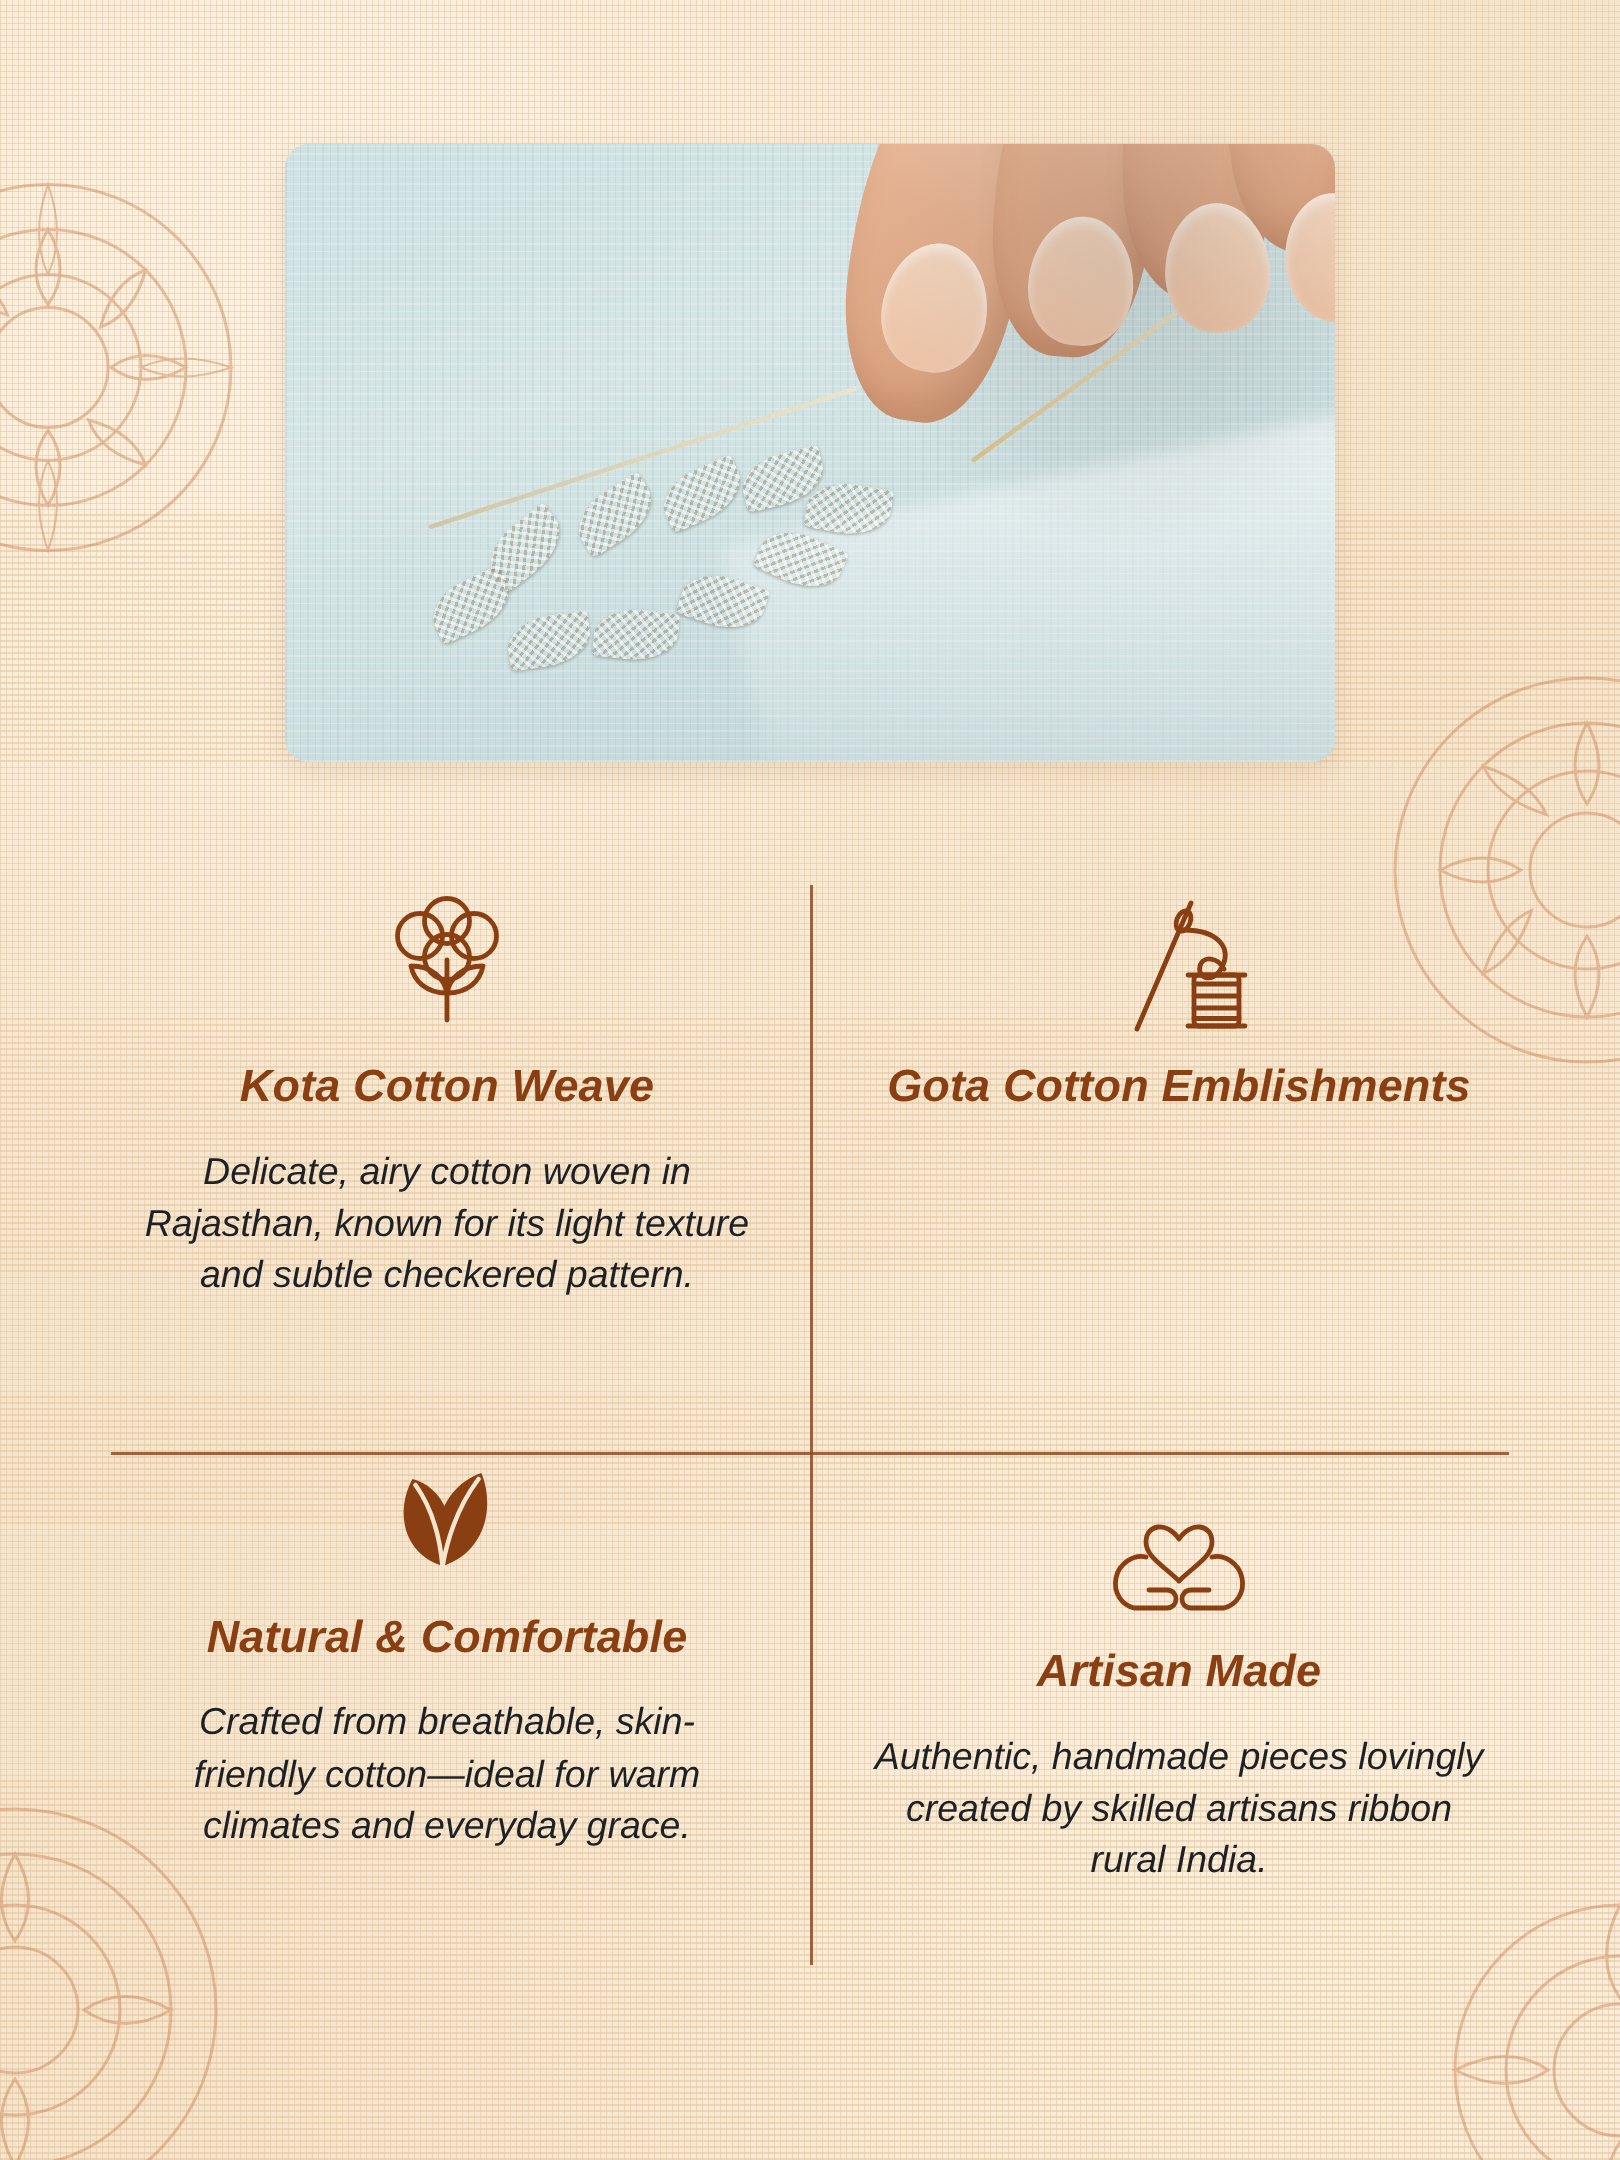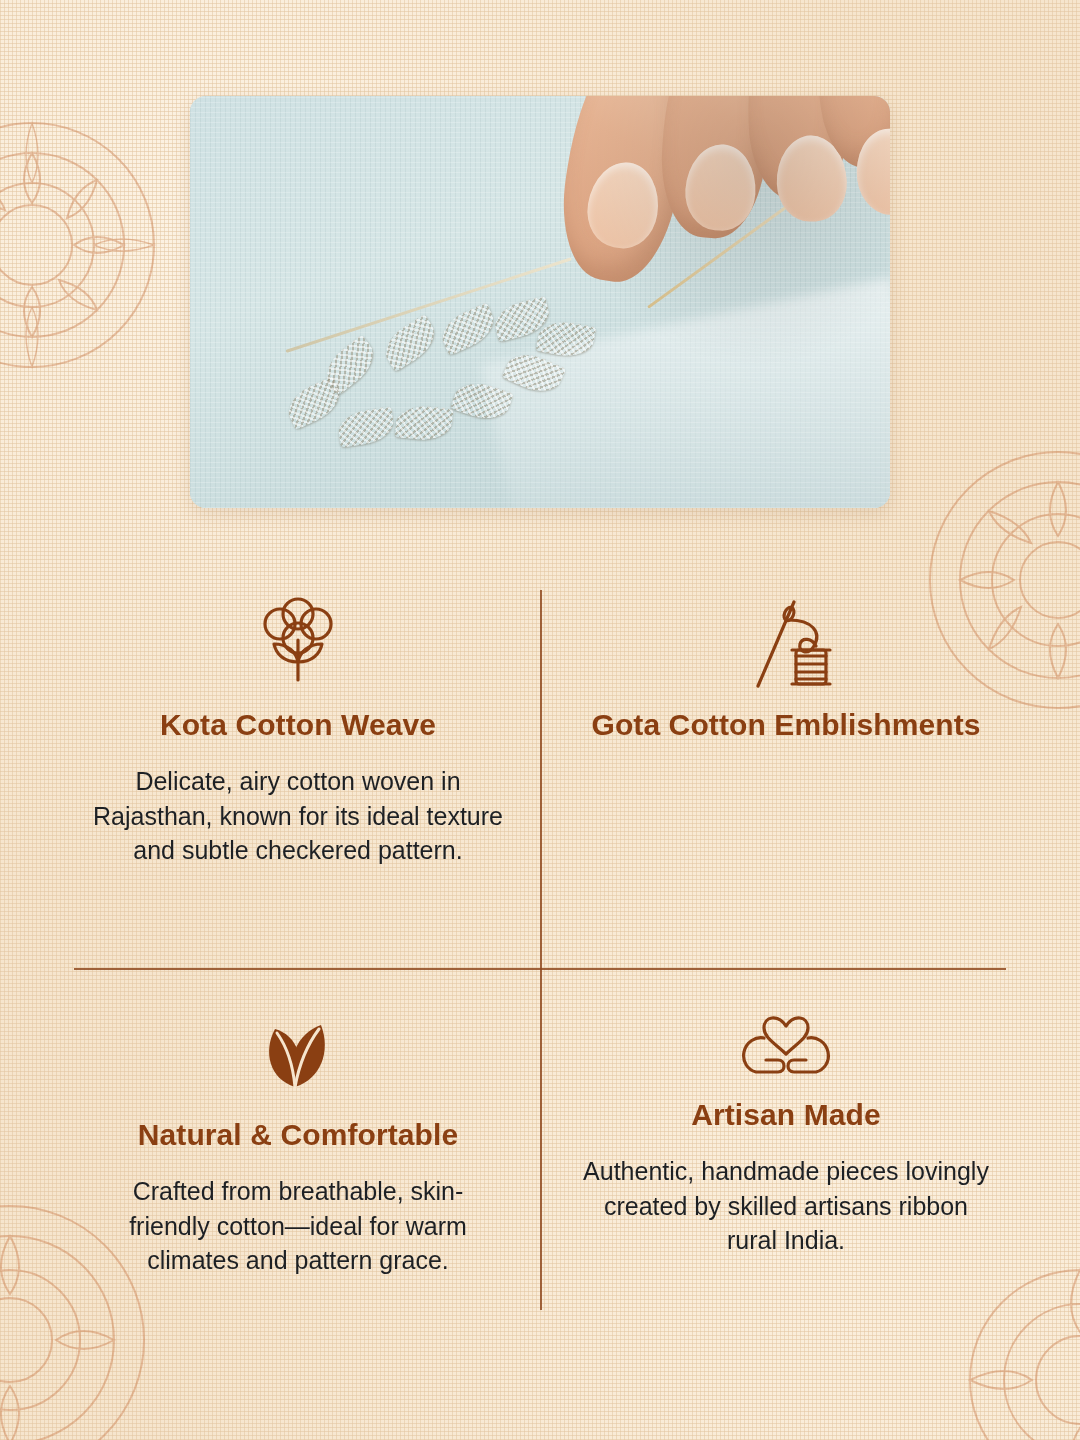--- a/index.html
+++ b/index.html
@@ -19,20 +19,21 @@
   .page {
     position: absolute;
     inset: 0;
     background-color: #f6e5cd;
     background-image:
       repeating-linear-gradient(0deg, rgba(226,197,160,0.55) 0px, rgba(226,197,160,0.55) 1px, rgba(0,0,0,0) 1px, rgba(0,0,0,0) 4px),
       repeating-linear-gradient(90deg, rgba(223,192,152,0.45) 0px, rgba(223,192,152,0.45) 1px, rgba(0,0,0,0) 1px, rgba(0,0,0,0) 4px),
       radial-gradient(circle at 20% 15%, rgba(255,247,235,0.75), rgba(255,247,235,0) 45%),
       radial-gradient(circle at 80% 85%, rgba(255,246,232,0.6), rgba(255,246,232,0) 50%);
     overflow: hidden;
+    font-style: italic;
   }
 
   
   .mandala {
     position: absolute;
     opacity: 0.42;
     pointer-events: none;
   }
   .mandala.left-top   { left: -118px; top: 95px; }
   .mandala.left-bottom{ left: -140px; top: 1190px; }
@@ -166,21 +167,21 @@
   }
   .cell {
     position: absolute;
     width: 460px;
     text-align: center;
     padding: 0 8px;
     box-sizing: border-box;
   }
   .cell.c0 { left: 8px;   top: 10px; }
   .cell.c1 { left: 496px; top: 10px; }
-  .cell.c2 { left: 8px;   top: 420px; }
+  .cell.c2 { left: 8px;   top: 377px; }
   .cell.c3 { left: 496px; top: 400px; }
 
   .cell .icon {
     height: 104px;
     display: flex;
     align-items: center;
     justify-content: center;
     margin-bottom: 14px;
   }
   .cell h3 {
@@ -318,21 +319,21 @@
           <circle cx="30" cy="28" r="15"></circle>
           <circle cx="66" cy="28" r="15"></circle>
           <circle cx="48" cy="18" r="15"></circle>
           <circle cx="48" cy="42" r="15"></circle>
           <path d="M48 44 L48 84"></path>
           <path d="M48 66 C34 66 26 58 24 48 C38 48 46 56 48 66Z"></path>
           <path d="M48 66 C62 66 70 58 72 48 C58 48 50 56 48 66Z"></path>
         </svg>
       </div>
       <h3>Kota Cotton Weave</h3>
-      <p>Delicate, airy cotton woven in Rajasthan, known for its ideal texture and subtle checkered pattern.</p>
+      <p>Delicate, airy cotton woven in Rajasthan, known for its light texture and subtle checkered pattern.</p>
     </div>
 
     <div class="cell c1">
       <div class="icon">
         <svg width="100" height="96" viewBox="0 0 100 96" fill="none" stroke="#8a3f12" stroke-width="3.2" stroke-linecap="round" stroke-linejoin="round">
           <path d="M22 92 L58 8"></path>
           <ellipse cx="53" cy="20" rx="4.5" ry="7" transform="rotate(22 53 20)"></ellipse>
           <path d="M53 26 C76 26 86 38 78 52 C72 62 62 58 64 50 C66 43 76 44 80 52"></path>
           <rect x="60" y="56" width="30" height="34" rx="3"></rect>
           <path d="M60 62 L90 62 M60 70 L90 70 M60 78 L90 78 M60 85 L90 85"></path>
@@ -345,21 +346,21 @@
     <div class="cell c2">
       <div class="icon">
         <svg width="98" height="90" viewBox="0 0 98 90" fill="none" stroke="#8a3f12" stroke-width="3.2" stroke-linecap="round" stroke-linejoin="round">
           <path d="M46 80 C20 72 14 44 26 22 C48 28 58 54 46 80Z" fill="#8a3f12" stroke="none"></path>
           <path d="M46 80 C72 72 82 44 72 18 C48 26 36 54 46 80Z" fill="#8a3f12" stroke="none"></path>
           <path d="M46 80 C44 58 38 40 28 26" stroke="#f6e5cd" stroke-width="3"></path>
           <path d="M46 80 C50 58 58 38 70 22" stroke="#f6e5cd" stroke-width="3"></path>
         </svg>
       </div>
       <h3>Natural &amp; Comfortable</h3>
-      <p>Crafted from breathable, skin-friendly cotton—ideal for warm climates and pattern grace.</p>
+      <p>Crafted from breathable, skin-friendly cotton—ideal for warm climates and everyday grace.</p>
     </div>
 
     <div class="cell c3">
       <div class="icon">
         <svg width="104" height="92" viewBox="0 0 104 92" fill="none" stroke="#8a3f12" stroke-width="3.2" stroke-linecap="round" stroke-linejoin="round">
           <path d="M52 40 C44 28 30 30 30 42 C30 52 42 58 52 68 C62 58 74 52 74 42 C74 30 60 28 52 40Z"></path>
           <path d="M30 52 C22 50 12 56 10 66 C8 76 14 84 22 86 L44 86 C48 86 50 83 50 80 C50 77 48 74 44 74 L32 74"></path>
           <path d="M74 52 C82 50 92 56 94 66 C96 76 90 84 82 86 L60 86 C56 86 54 83 54 80 C54 77 56 74 60 74 L72 74"></path>
         </svg>
       </div>

